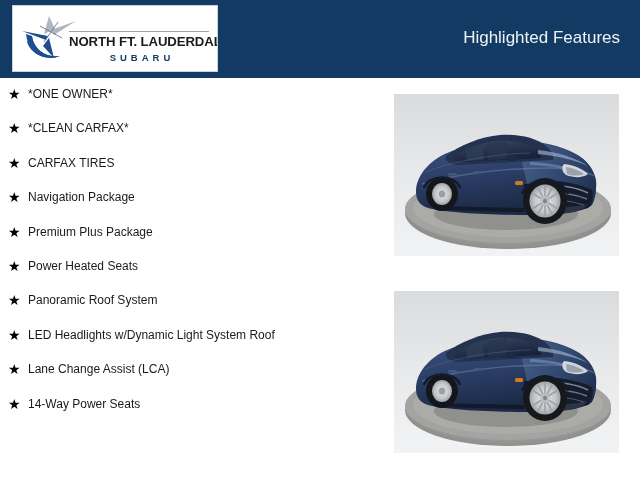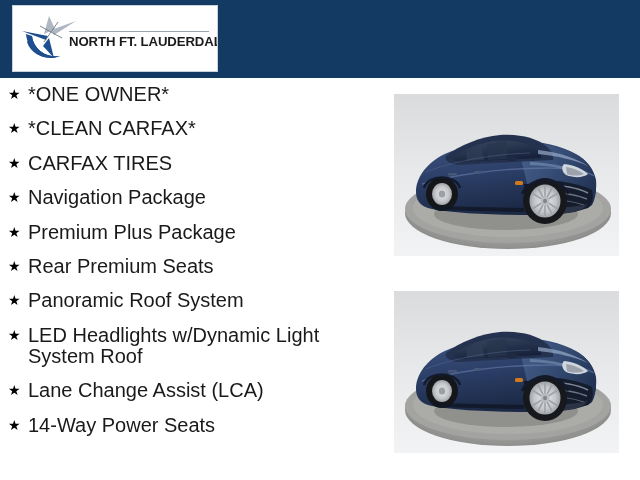--- a/index.html
+++ b/index.html
@@ -101,21 +101,21 @@
   .feature-star {
     flex: 0 0 auto;
     width: 20px;
     font-size: 14px;
     line-height: 21px;
     color: #000000;
     text-align: left;
   }
   .feature-text {
     flex: 1 1 auto;
-    font-size: 20px;
+    font-size: 12px;
     line-height: 21px;
     color: #1a1a1a;
     padding-right: 18px;
   }
 
   
   .photo {
     position: absolute;
     left: 388px;
     width: 237px;
@@ -145,23 +145,25 @@
 
         <path d="M8 22 C10 42 28 50 42 44 C30 46 16 39 14 24 Z" fill="#1d4e8f"></path>
         <path d="M14 24 C16 39 30 46 42 44 C34 48 14 46 9 30 Z" fill="#1d4e8f"></path>
 
         <path d="M22 14 L44 26" stroke="#6d7681" stroke-width="0.9" fill="none"></path>
         <path d="M40 10 L26 30" stroke="#6d7681" stroke-width="0.9" fill="none"></path>
       </svg>
 
       <div class="logo-rule"></div>
       <div class="logo-name">NORTH FT. LAUDERDALE</div>
+      <div class="logo-sub">SUBARU</div>
     </div>
   </div>
 
+  <div class="header-title">Highlighted Features</div>
 </div>
 
 <ul class="features">
   <li class="feature-item">
     <span class="feature-star">★</span>
     <span class="feature-text">*ONE OWNER*</span>
   </li>
   <li class="feature-item">
     <span class="feature-star">★</span>
     <span class="feature-text">*CLEAN CARFAX*</span>
@@ -173,21 +175,21 @@
   <li class="feature-item">
     <span class="feature-star">★</span>
     <span class="feature-text">Navigation Package</span>
   </li>
   <li class="feature-item">
     <span class="feature-star">★</span>
     <span class="feature-text">Premium Plus Package</span>
   </li>
   <li class="feature-item">
     <span class="feature-star">★</span>
-    <span class="feature-text">Rear Premium Seats</span>
+    <span class="feature-text">Power Heated Seats</span>
   </li>
   <li class="feature-item">
     <span class="feature-star">★</span>
     <span class="feature-text">Panoramic Roof System</span>
   </li>
   <li class="feature-item">
     <span class="feature-star">★</span>
     <span class="feature-text">LED Headlights w/Dynamic Light System Roof</span>
   </li>
   <li class="feature-item">

